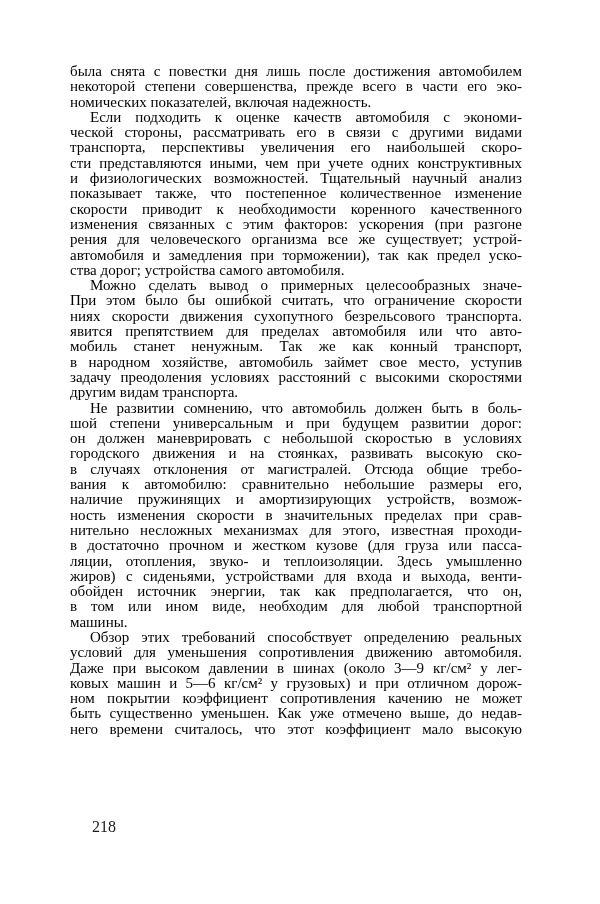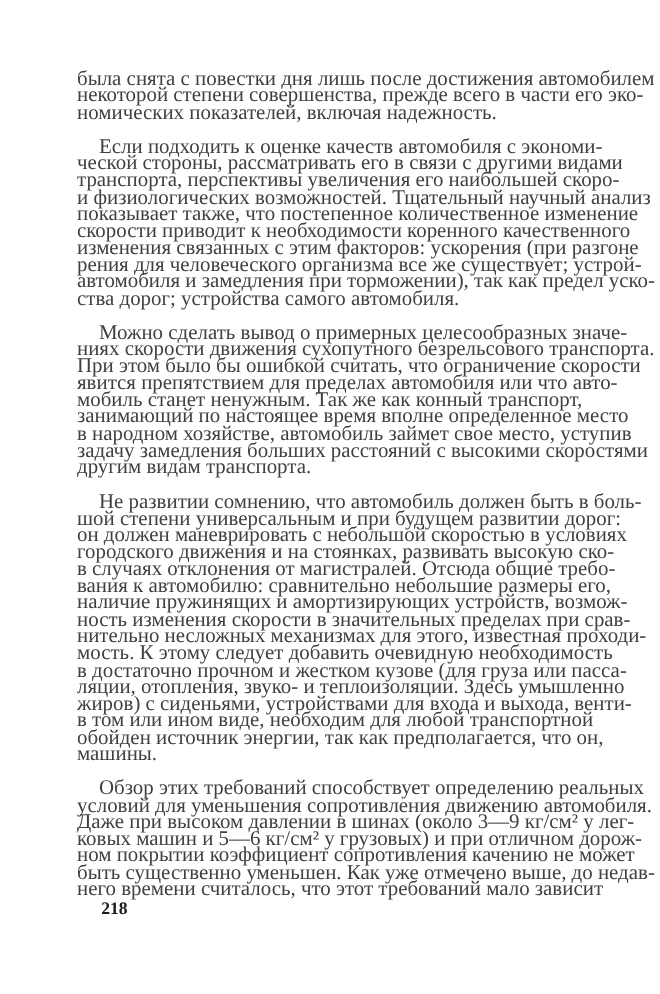--- a/index.html
+++ b/index.html
@@ -1,86 +1,85 @@
 <!DOCTYPE html>
 <html><head>
 <meta charset="utf-8">
 <style>
   html, body { margin: 0; padding: 0; background: #ffffff; }
   body { width: 600px; height: 904px; position: relative; overflow: hidden; }
   .page {
     position: absolute; left: 70px; top: 64px; width: 452px;
     font-family: "Liberation Serif", "DejaVu Serif", serif;
-    font-size: 19px; color: #404040;
+    font-size: 15px; color: #000000;
   }
   .line {
     height: 15.3px; line-height: 15.3px; white-space: nowrap;
     text-align: justify; text-align-last: justify; overflow: visible;
   }
   .line.last { text-align-last: left; font-family: Liberation Serif, serif; }
-  .line.indent { padding-left: 20px; margin-top: 16px; }
+  .line.indent { padding-left: 20px; }
   .page-number {
     position: absolute; left: 92px; top: 818px;
     font-family: "Liberation Serif", "DejaVu Serif", serif;
-    font-weight: bold; font-size: 16px; color: #1a1a1a;
+    font-weight: normal; font-size: 16px; color: #1a1a1a;
   }
 </style>
 </head>
 <body>
 
 <div class="page" id="page-body">
     <div>
       <div class="line">была снята с повестки дня лишь после достижения автомобилем</div>
       <div class="line">некоторой степени совершенства, прежде всего в части его эко-</div>
       <div class="line last">номических показателей, включая надежность.</div>
     </div>
     <div>
       <div class="line indent">Если подходить к оценке качеств автомобиля с экономи-</div>
       <div class="line">ческой стороны, рассматривать его в связи с другими видами</div>
       <div class="line">транспорта, перспективы увеличения его наибольшей скоро-</div>
+      <div class="line">сти представляются иными, чем при учете одних конструктивных</div>
       <div class="line">и физиологических возможностей. Тщательный научный анализ</div>
       <div class="line">показывает также, что постепенное количественное изменение</div>
       <div class="line">скорости приводит к необходимости коренного качественного</div>
       <div class="line">изменения связанных с этим факторов: ускорения (при разгоне</div>
       <div class="line">рения для человеческого организма все же существует; устрой-</div>
       <div class="line">автомобиля и замедления при торможении), так как предел уско-</div>
       <div class="line last">ства дорог; устройства самого автомобиля.</div>
     </div>
     <div>
       <div class="line indent">Можно сделать вывод о примерных целесообразных значе-</div>
+      <div class="line">При этом было бы ошибкой считать, что ограничение скорости</div>
       <div class="line">ниях скорости движения сухопутного безрельсового транспорта.</div>
-      <div class="line">При этом было бы ошибкой считать, что ограничение скорости</div>
       <div class="line">явится препятствием для пределах автомобиля или что авто-</div>
       <div class="line">мобиль станет ненужным. Так же как конный транспорт,</div>
-      <div class="line">занимающий по настоящее время вполне определенное место</div>
       <div class="line">в народном хозяйстве, автомобиль займет свое место, уступив</div>
-      <div class="line">задачу замедления больших расстояний с высокими скоростями</div>
+      <div class="line">задачу преодоления условиях расстояний с высокими скоростями</div>
       <div class="line last">другим видам транспорта.</div>
     </div>
     <div>
       <div class="line indent">Не развитии сомнению, что автомобиль должен быть в боль-</div>
       <div class="line">шой степени универсальным и при будущем развитии дорог:</div>
       <div class="line">он должен маневрировать с небольшой скоростью в условиях</div>
       <div class="line">городского движения и на стоянках, развивать высокую ско-</div>
       <div class="line">в случаях отклонения от магистралей. Отсюда общие требо-</div>
       <div class="line">вания к автомобилю: сравнительно небольшие размеры его,</div>
       <div class="line">наличие пружинящих и амортизирующих устройств, возмож-</div>
       <div class="line">ность изменения скорости в значительных пределах при срав-</div>
       <div class="line">нительно несложных механизмах для этого, известная проходи-</div>
-      <div class="line">мость. К этому следует добавить очевидную необходимость</div>
       <div class="line">в достаточно прочном и жестком кузове (для груза или пасса-</div>
       <div class="line">ляции, отопления, звуко- и теплоизоляции. Здесь умышленно</div>
       <div class="line">жиров) с сиденьями, устройствами для входа и выхода, венти-</div>
+      <div class="line">обойден источник энергии, так как предполагается, что он,</div>
       <div class="line">в том или ином виде, необходим для любой транспортной</div>
-      <div class="line">обойден источник энергии, так как предполагается, что он,</div>
       <div class="line last">машины.</div>
     </div>
     <div>
       <div class="line indent">Обзор этих требований способствует определению реальных</div>
       <div class="line">условий для уменьшения сопротивления движению автомобиля.</div>
       <div class="line">Даже при высоком давлении в шинах (около 3—9 кг/см² у лег-</div>
       <div class="line">ковых машин и 5—6 кг/см² у грузовых) и при отличном дорож-</div>
       <div class="line">ном покрытии коэффициент сопротивления качению не может</div>
       <div class="line">быть существенно уменьшен. Как уже отмечено выше, до недав-</div>
-      <div class="line">него времени считалось, что этот требований мало зависит</div>
+      <div class="line">него времени считалось, что этот коэффициент мало высокую</div>
     </div>
   </div>
 <div class="page-number">218</div>
 
 </body></html>

